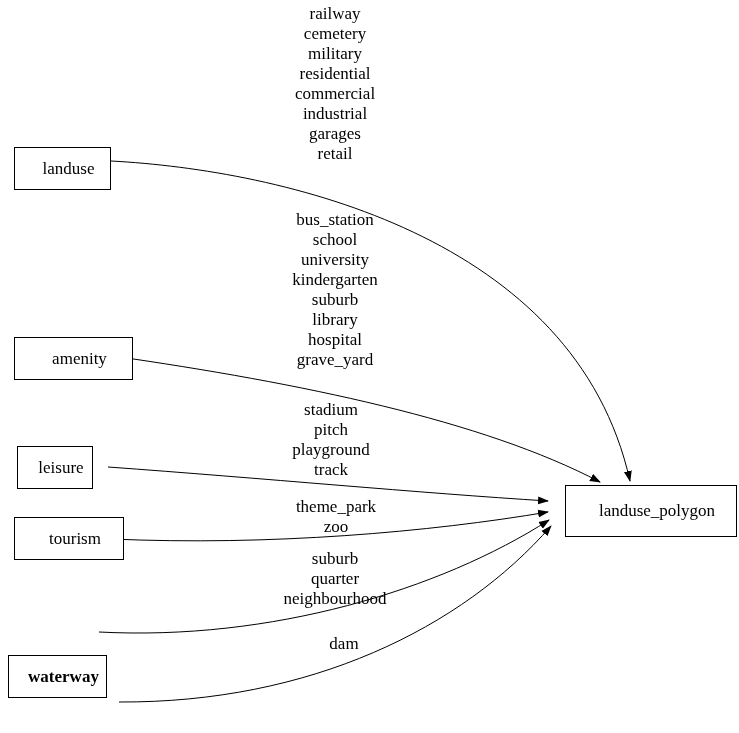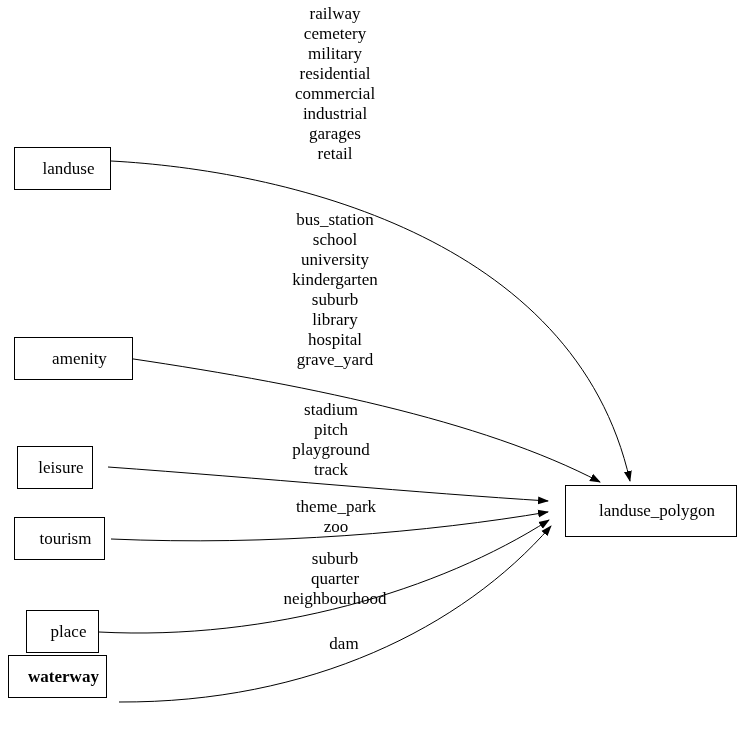--- a/index.html
+++ b/index.html
@@ -63,23 +63,22 @@
     <path d="M 99 632 C 270 641, 440 590, 549 520" fill="none" stroke="#000000" stroke-width="1" marker-end="url(#arrow)"></path>
     <path d="M 119 702 C 310 703, 462 628, 551 526" fill="none" stroke="#000000" stroke-width="1" marker-end="url(#arrow)"></path>
   </svg>
 
   <div class="node" style="left:14px; top:147px; width:97px; height:43px;">landuse</div>
 
   <div class="node" style="left:14px; top:337px; width:119px; height:43px;">amenity</div>
 
   <div class="node" style="left:17px; top:446px; width:76px; height:43px;">leisure</div>
 
-  <div class="node" style="left:14px; top:517px; width:91px; height:43px;">tourism</div>
+  <div class="node" style="left:14px; top:517px; width:110px; height:43px;">tourism</div>
 
-  <div class="node" style="left:26px; top:610px; width:73px; height:43px;">place</div>
 
   <div class="node" style="left:8px; top:655px; width:99px; height:43px;font-weight:bold;">waterway</div>
 
   <div class="node" style="left:553px; top:485px; width:172px; height:52px;margin-left:12px;">landuse_polygon</div>
 
   <div class="edge-label" style="left:335px; top:4px;">railway
 cemetery
 military
 residential
 commercial

